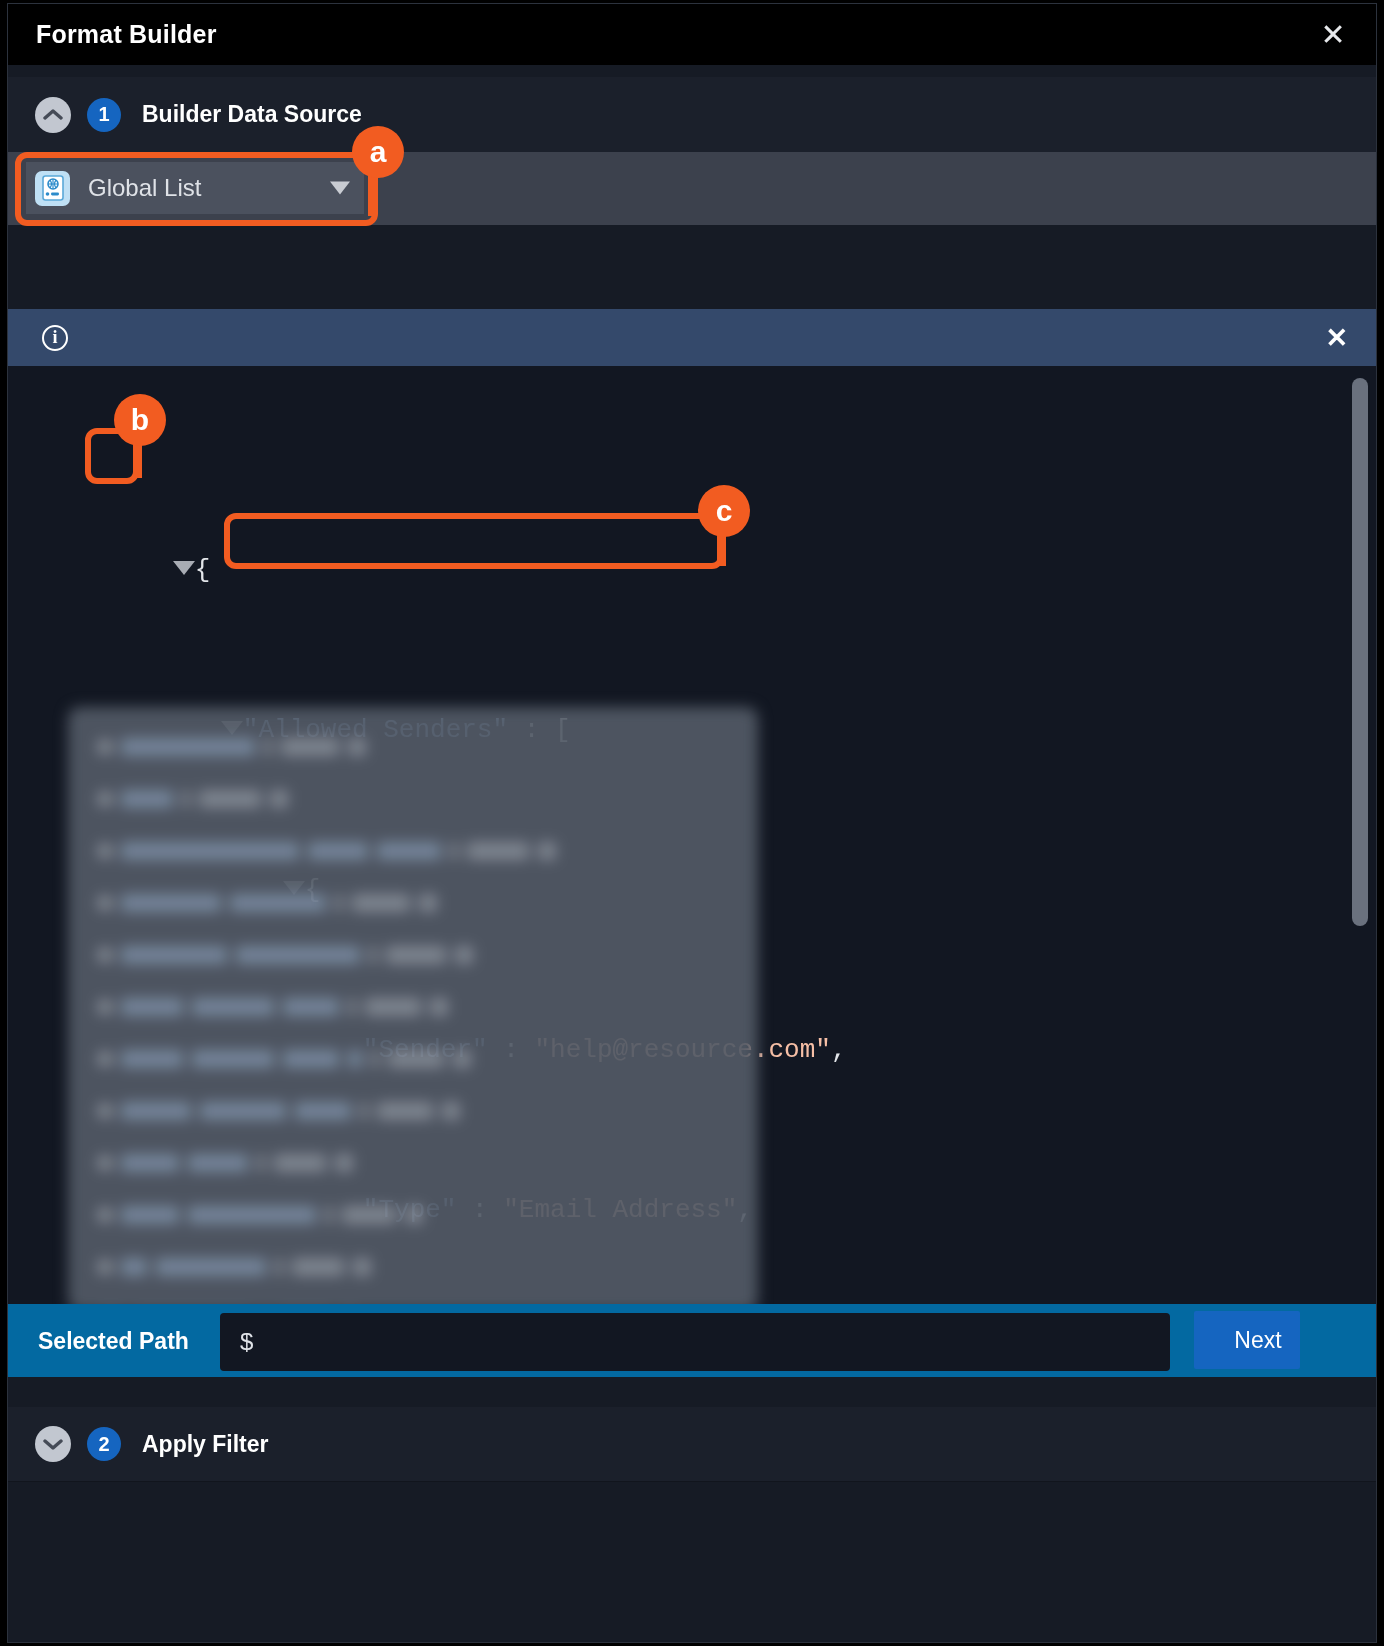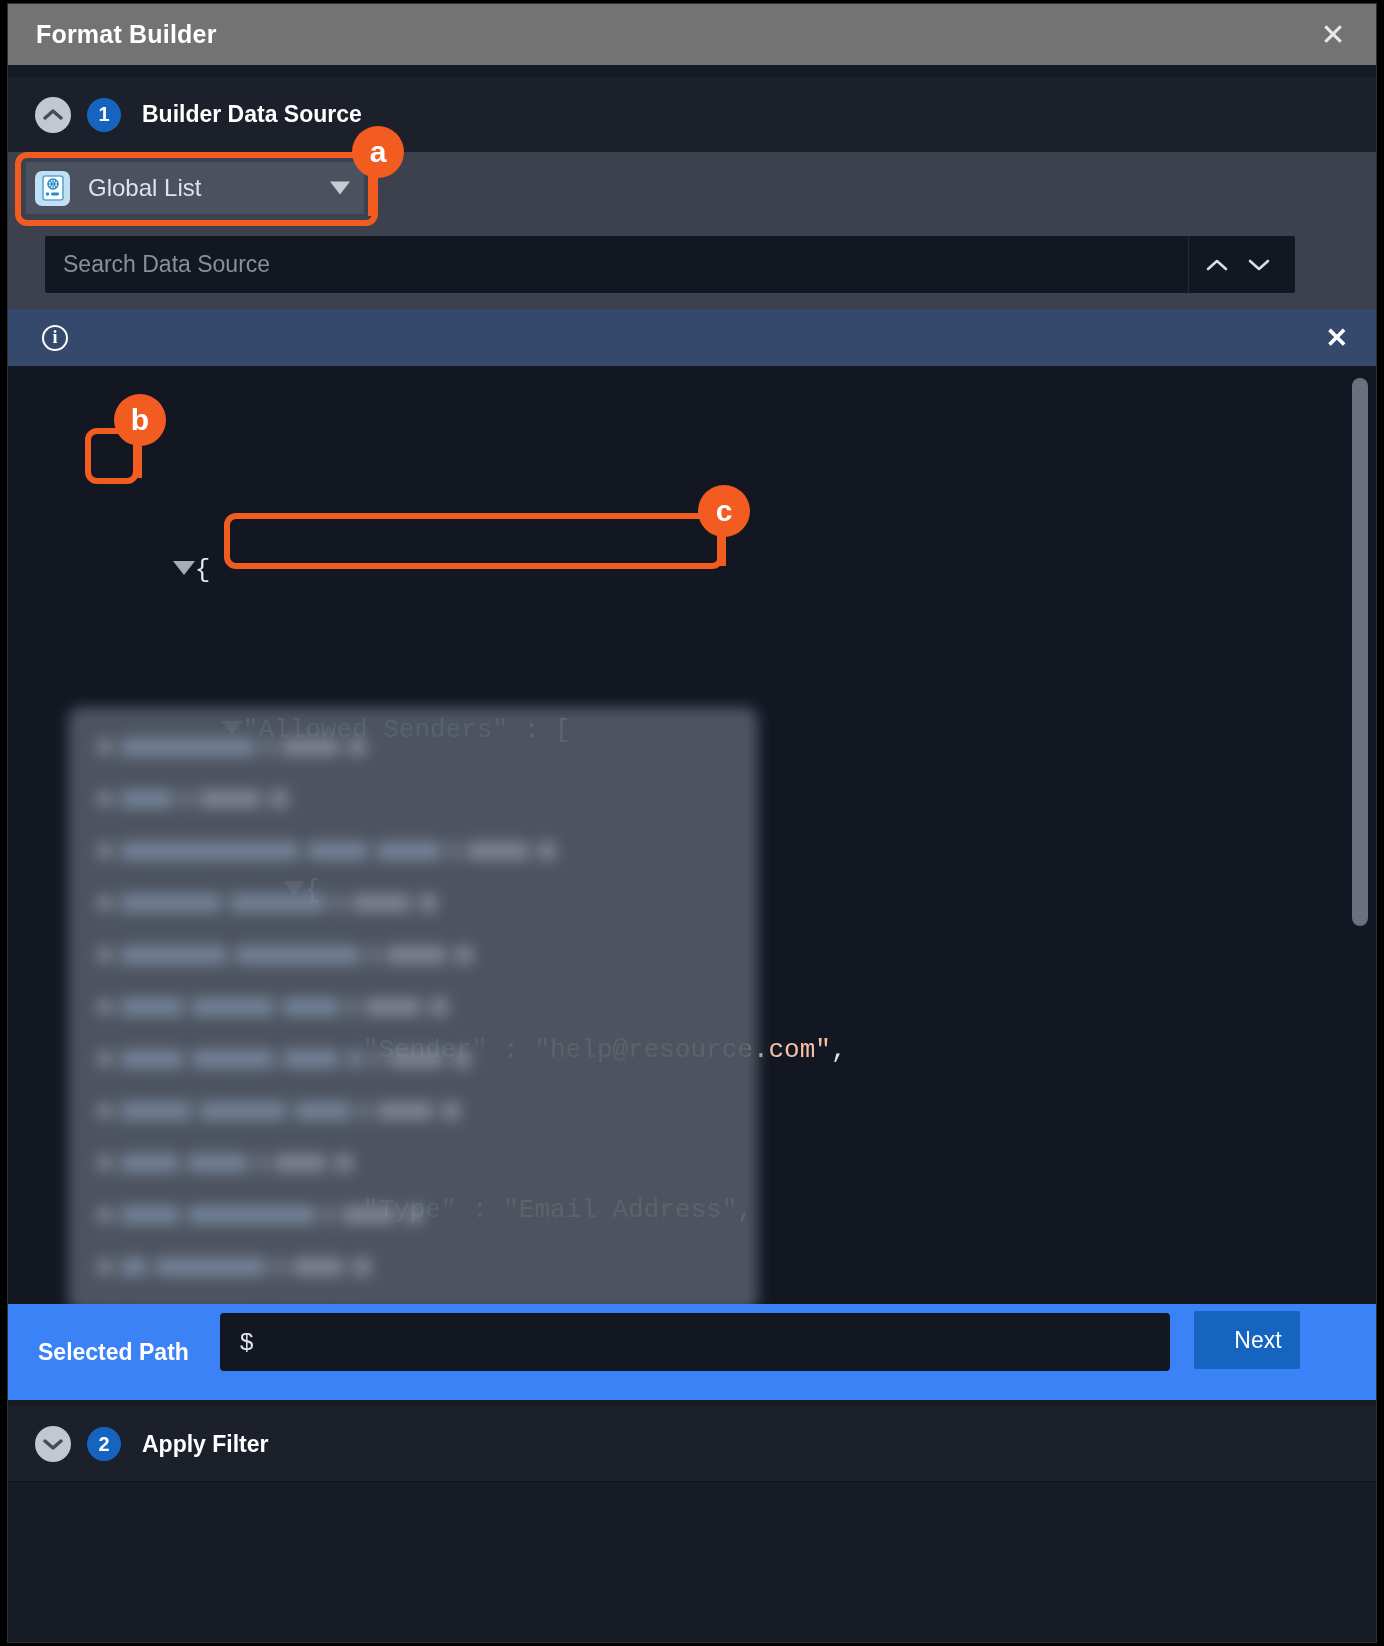--- a/index.html
+++ b/index.html
@@ -15,21 +15,21 @@
     width: 1370px; height: 1640px;
     background: #161b25;
     border: 1px solid #2c323d;
     overflow: hidden;
   }
 
   
   .titlebar {
     position: absolute; left: 0; top: 0;
     width: 100%; height: 61px;
-    background: #737373;
+    background: #000000;
     display: flex; align-items: center;
   }
   .title-text {
     margin-left: 28px;
     font-size: 25px; font-weight: bold;
     color: #ffffff; letter-spacing: .2px;
   }
   .close-x {
     position: absolute; right: 26px; top: 50%;
     transform: translateY(-50%);
@@ -210,22 +210,22 @@
     display: flex; align-items: center; gap: 9px;
   }
   .bdot { width: 14px; height: 14px; border-radius: 3px; background: rgba(180,186,196,0.55); }
   .bseg { height: 18px; border-radius: 3px; background: rgba(150,172,201,0.55); }
   .bseg.pale { background: rgba(200,205,214,0.40); }
   .bseg.thin { background: rgba(190,195,205,0.42); width: 8px; }
 
   
   .sel-path-row {
     position: absolute; left: 0; top: 1300px;
-    width: 100%; height: 96px;
-    background: #3b82f6;
+    width: 100%; height: 73px;
+    background: #0369a1;
   }
   .sel-path-label {
     position: absolute; left: 30px; top: 50%;
     transform: translateY(-50%);
     color: #ffffff; font-size: 23px; font-weight: bold;
   }
   .sel-path-input {
     position: absolute; left: 212px; top: 9px;
     width: 950px; height: 58px;
     background: #121722; border-radius: 4px;
@@ -355,37 +355,20 @@
           <path d="M6 9 h10 M11 4 v10 M8 5.2 q3 3.8 0 7.6 M14 5.2 q-3 3.8 0 7.6" stroke="#2d8ccb" stroke-width="1.2" fill="none"></path>
           <circle cx="5.5" cy="19" r="1.8" fill="#2d8ccb"></circle>
           <rect x="9" y="17.6" width="8" height="2.8" rx="1.3" fill="#2d8ccb"></rect>
         </svg>
       </div>
       <div class="ds-name">Global List</div>
       <div class="ds-caret"></div>
     </div>
   </div>
 
-  <div class="search-wrap">
-    <div class="search-box">
-      <input type="text" value="" placeholder="Search Data Source" style="">
-      <div class="search-navs">
-        <div class="nav-btn">
-          <svg width="24" height="15" viewBox="0 0 24 15">
-              <path d="M3 12 L12 4 L21 12" stroke="#dadde2" stroke-width="2.6" fill="none" stroke-linecap="round" stroke-linejoin="round"></path>
-            </svg>
-        </div>
-        <div class="nav-btn">
-          <svg width="24" height="15" viewBox="0 0 24 15">
-              <path d="M3 4 L12 12 L21 4" stroke="#dadde2" stroke-width="2.6" fill="none" stroke-linecap="round" stroke-linejoin="round"></path>
-            </svg>
-        </div>
-      </div>
-    </div>
-  </div>
 
   <div class="info-banner">
     <div class="info-icon">i</div>
     <div class="info-close">✕</div>
   </div>
 
   <div class="json-area">
     <div class="json-code">
 
       <div class="jline">

